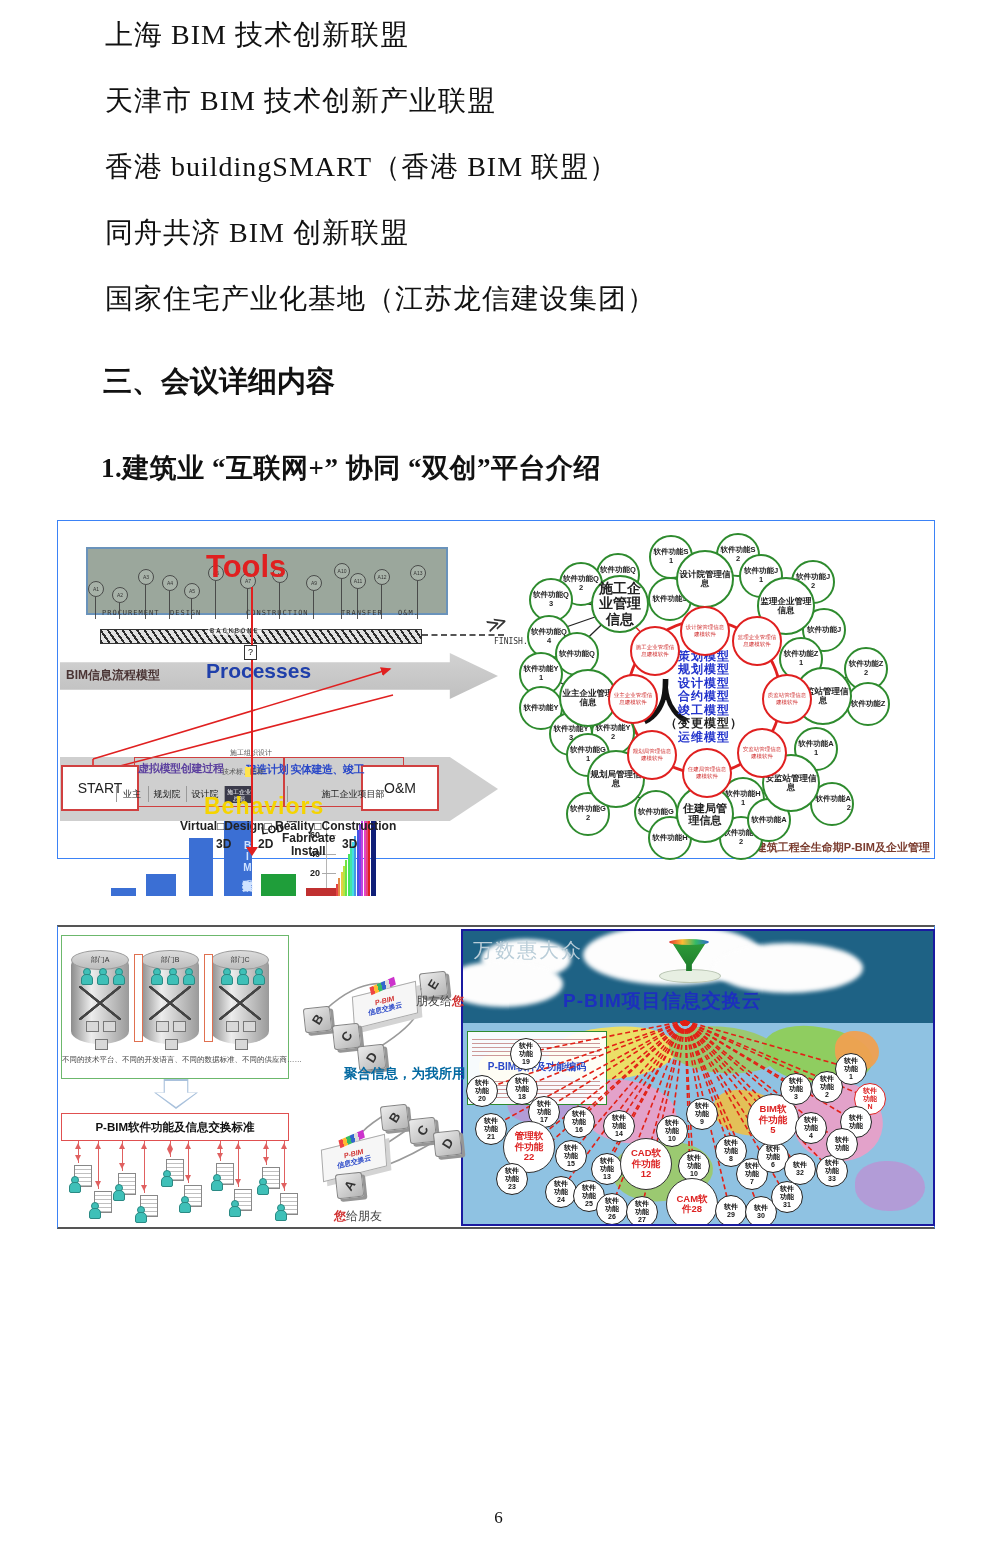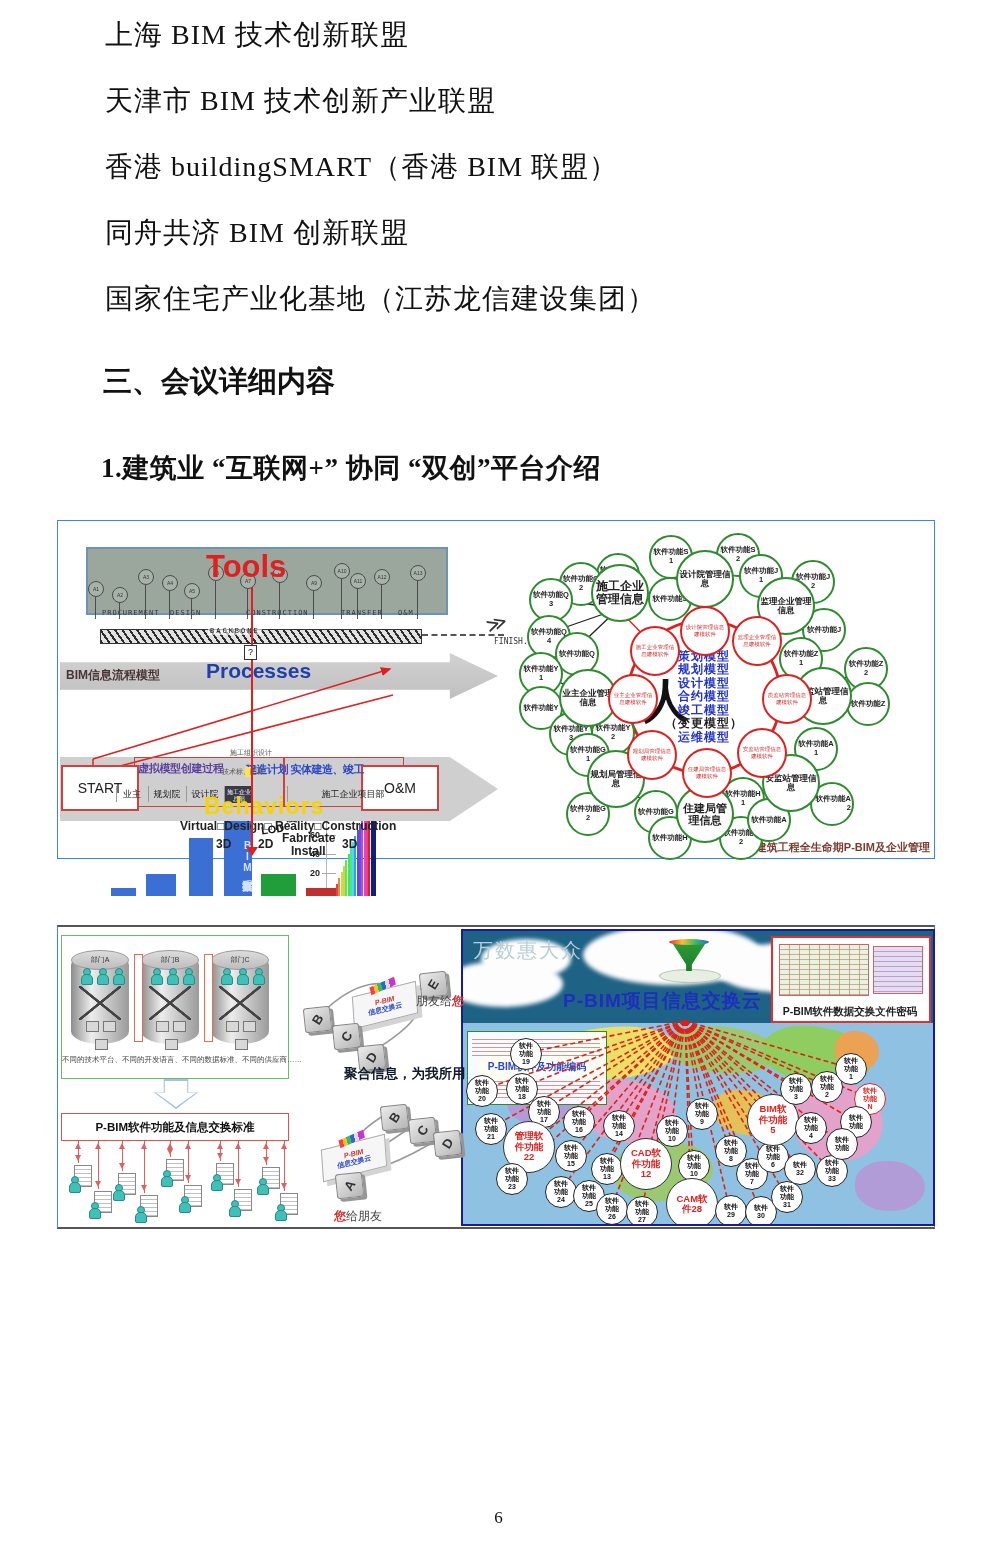--- a/index.html
+++ b/index.html
@@ -97,21 +97,21 @@
   .aline::after{content:'';position:absolute;bottom:-1px;left:-4.5px;border:3.5px solid transparent;border-top:6px solid #e06060}
   
   .key{position:absolute;width:25px;height:23px;background:linear-gradient(145deg,#ececec,#b5b5b5);border:1px solid #848484;border-radius:3px;box-shadow:3px 3px 0 #969696;display:flex;align-items:center;justify-content:center;transform:rotate(-6deg);z-index:4}
   .key span{display:block;transform:rotate(-52deg);font-weight:bold;font-size:13px;color:#333}
   .pbim-device{position:absolute;width:64px;height:30px;background:#f6f6f6;border:1px solid #aaa;transform:rotate(-14deg) skewX(-10deg);box-shadow:4px 5px 0 #d4d4d4;z-index:3;display:flex;flex-direction:column;align-items:center;justify-content:center;line-height:1.1}
   .pbim-device .l1{font-size:7px;font-weight:bold;color:#d03030}
   .pbim-device .l2{font-size:7px;font-weight:bold;color:#2b49c8}
   .ribbon{position:absolute;top:-8px;left:18px;width:26px;height:8px;background:linear-gradient(90deg,#e44 0 4px,#fb3 4px 8px,#3b6 8px 12px,#36c 12px 16px,#ddd 16px 20px,#c3c 20px 26px);transform:rotate(-10deg);z-index:5}
   .mid-caption{position:absolute;font-size:12px;color:#444;z-index:5;white-space:nowrap}
   .mid-caption .you{color:#d03030;font-weight:bold}
-  #gather-caption{position:absolute;left:286px;top:138px;font-size:13.5px;font-weight:bold;color:#0f172a;z-index:5;white-space:nowrap}
+  #gather-caption{position:absolute;left:286px;top:138px;font-size:13.5px;font-weight:bold;color:#0369a1;z-index:5;white-space:nowrap}
   
   #map{position:absolute;left:403px;top:2px;width:470px;height:293px;background:#8fc2e2;border:2px solid #1a1aa0;overflow:hidden}
   #map-header{position:absolute;left:0;top:0;width:470px;height:92px;background:#1e6285}
   .cloud{position:absolute;background:#fdfdfd;border-radius:50%;filter:blur(2px)}
   #slogan{position:absolute;left:10px;top:6px;font-size:20px;color:#b9cdd8;font-family:"Liberation Serif",serif;letter-spacing:2px;z-index:3}
   #cloud-label{position:absolute;left:100px;top:57px;font-size:19px;font-weight:bold;color:#1d2fbe;z-index:4;letter-spacing:1px}
   #funnel{position:absolute;left:208px;top:10px;width:36px;height:30px;background:linear-gradient(#2e9e3a,#1d7a2a);clip-path:polygon(0 0,100% 0,58% 78%,58% 100%,42% 100%,42% 78%);z-index:4}
   #funnel-rim{position:absolute;left:206px;top:8px;width:40px;height:6px;border-radius:50%;background:linear-gradient(90deg,#d33,#fb3,#3b6,#36c);z-index:5}
   #funnel-disc{position:absolute;left:196px;top:38px;width:60px;height:12px;border-radius:50%;background:#e7efe2;border:1px solid #b8c4b2;z-index:3}
   #pwd-box{position:absolute;left:308px;top:5px;width:156px;height:83px;background:#fff;border:2px solid #e03030;z-index:6}
@@ -337,21 +337,21 @@
       <div class="sat" style="left: 205px; top: 4px;">软件功能S2</div>
       <div class="sat" style="left: 137px; top: 48px;">软件功能S</div>
       <div class="conn" style="left: 169px; top: 77px;">设计院管理信息建模软件</div>
       <div class="hub" style="left: 165px; top: 21px; width: 54px; height: 54px; font-size: 8.5px;">设计院管理信息</div>
       <div class="sat" style="left: 85px; top: 24px;">软件功能Q1</div>
       <div class="sat" style="left: 48px; top: 33px;">软件功能Q2</div>
       <div class="sat" style="left: 18px; top: 49px;">软件功能Q3</div>
       <div class="sat" style="left: 16px; top: 86px;">软件功能Q4</div>
       <div class="sat" style="left: 44px; top: 103px;">软件功能Q</div>
       <div class="conn" style="left: 119px; top: 97px;">施工企业管理信息建模软件</div>
-      <div class="hub" style="left: 80px; top: 35px; width: 54px; height: 54px; font-size: 12px;">施工企业管理信息</div>
+      <div class="hub" style="left: 80px; top: 46px; width: 54px; height: 54px; font-size: 14px;">施工企业管理信息</div>
       <div class="sat" style="left: 228px; top: 25px;">软件功能J1</div>
       <div class="sat" style="left: 280px; top: 31px;">软件功能J2</div>
       <div class="sat" style="left: 291px; top: 79px;">软件功能J</div>
       <div class="conn" style="left: 221px; top: 87px;">监理企业管理信息建模软件</div>
       <div class="hub" style="left: 246px; top: 48px; width: 54px; height: 54px; font-size: 8.5px;">监理企业管理信息</div>
       <div class="sat" style="left: 8px; top: 123px;">软件功能Y1</div>
       <div class="sat" style="left: 8px; top: 157px;">软件功能Y</div>
       <div class="sat" style="left: 38px; top: 183px;">软件功能Y3</div>
       <div class="sat" style="left: 80px; top: 182px;">软件功能Y2</div>
       <div class="conn" style="left: 97px; top: 145px;">业主企业管理信息建模软件</div>
@@ -524,25 +524,20 @@
         <line x1="222" y1="90" x2="387" y2="137" stroke="#e22116" stroke-width="1.6" stroke-dasharray="5,3"></line>
         <line x1="222" y1="90" x2="406" y2="167" stroke="#e22116" stroke-width="1.6" stroke-dasharray="5,3"></line>
         <line x1="222" y1="90" x2="392" y2="190" stroke="#e22116" stroke-width="1.6" stroke-dasharray="5,3"></line>
         <line x1="222" y1="90" x2="378" y2="212" stroke="#e22116" stroke-width="1.6" stroke-dasharray="5,3"></line>
       </svg>
     <div id="slogan">万数惠大众</div>
     <div id="funnel-disc"></div>
     <div id="funnel"></div>
     <div id="funnel-rim"></div>
     <div id="cloud-label">P-BIM项目信息交换云</div>
-    <div id="pwd-box">
-      <div class="mini-table" style="left:6px;top:6px;width:88px;height:50px;background:#e8f2e0;background-image:repeating-linear-gradient(#0000 0 4px,#b86a 4px 5px),repeating-linear-gradient(90deg,#0000 0 9px,#b86a 9px 10px)"></div>
-      <div class="mini-table" style="left:100px;top:8px;width:48px;height:46px;background:#e4dcf0;background-image:repeating-linear-gradient(#0000 0 4px,#96a8 4px 5px)"></div>
-      <div id="pwd-caption">P-BIM软件数据交换文件密码</div>
-    </div>
     <div id="code-box">
       <div class="trows" style="left:4px;top:4px;width:128px;height:20px"></div>
       <div id="code-caption">P-BIM软件及功能编码</div>
       <div class="trows" style="left:4px;top:46px;width:128px;height:22px"></div>
     </div>
   <div class="blob" style="background: rgb(240, 224, 96); left: 86px; top: 96px; width: 128px; height: 52px; transform: rotate(-6deg);"></div>
       <div class="blob" style="background: rgb(156, 201, 106); left: 206px; top: 96px; width: 110px; height: 46px; transform: rotate(4deg);"></div>
       <div class="blob" style="background: rgb(232, 160, 200); left: 118px; top: 150px; width: 96px; height: 62px; transform: rotate(8deg);"></div>
       <div class="blob" style="background: rgb(180, 154, 214); left: 44px; top: 146px; width: 72px; height: 46px; transform: rotate(-10deg);"></div>
       <div class="blob" style="background: rgb(143, 206, 88); left: 300px; top: 96px; width: 110px; height: 56px; transform: rotate(6deg);"></div>

